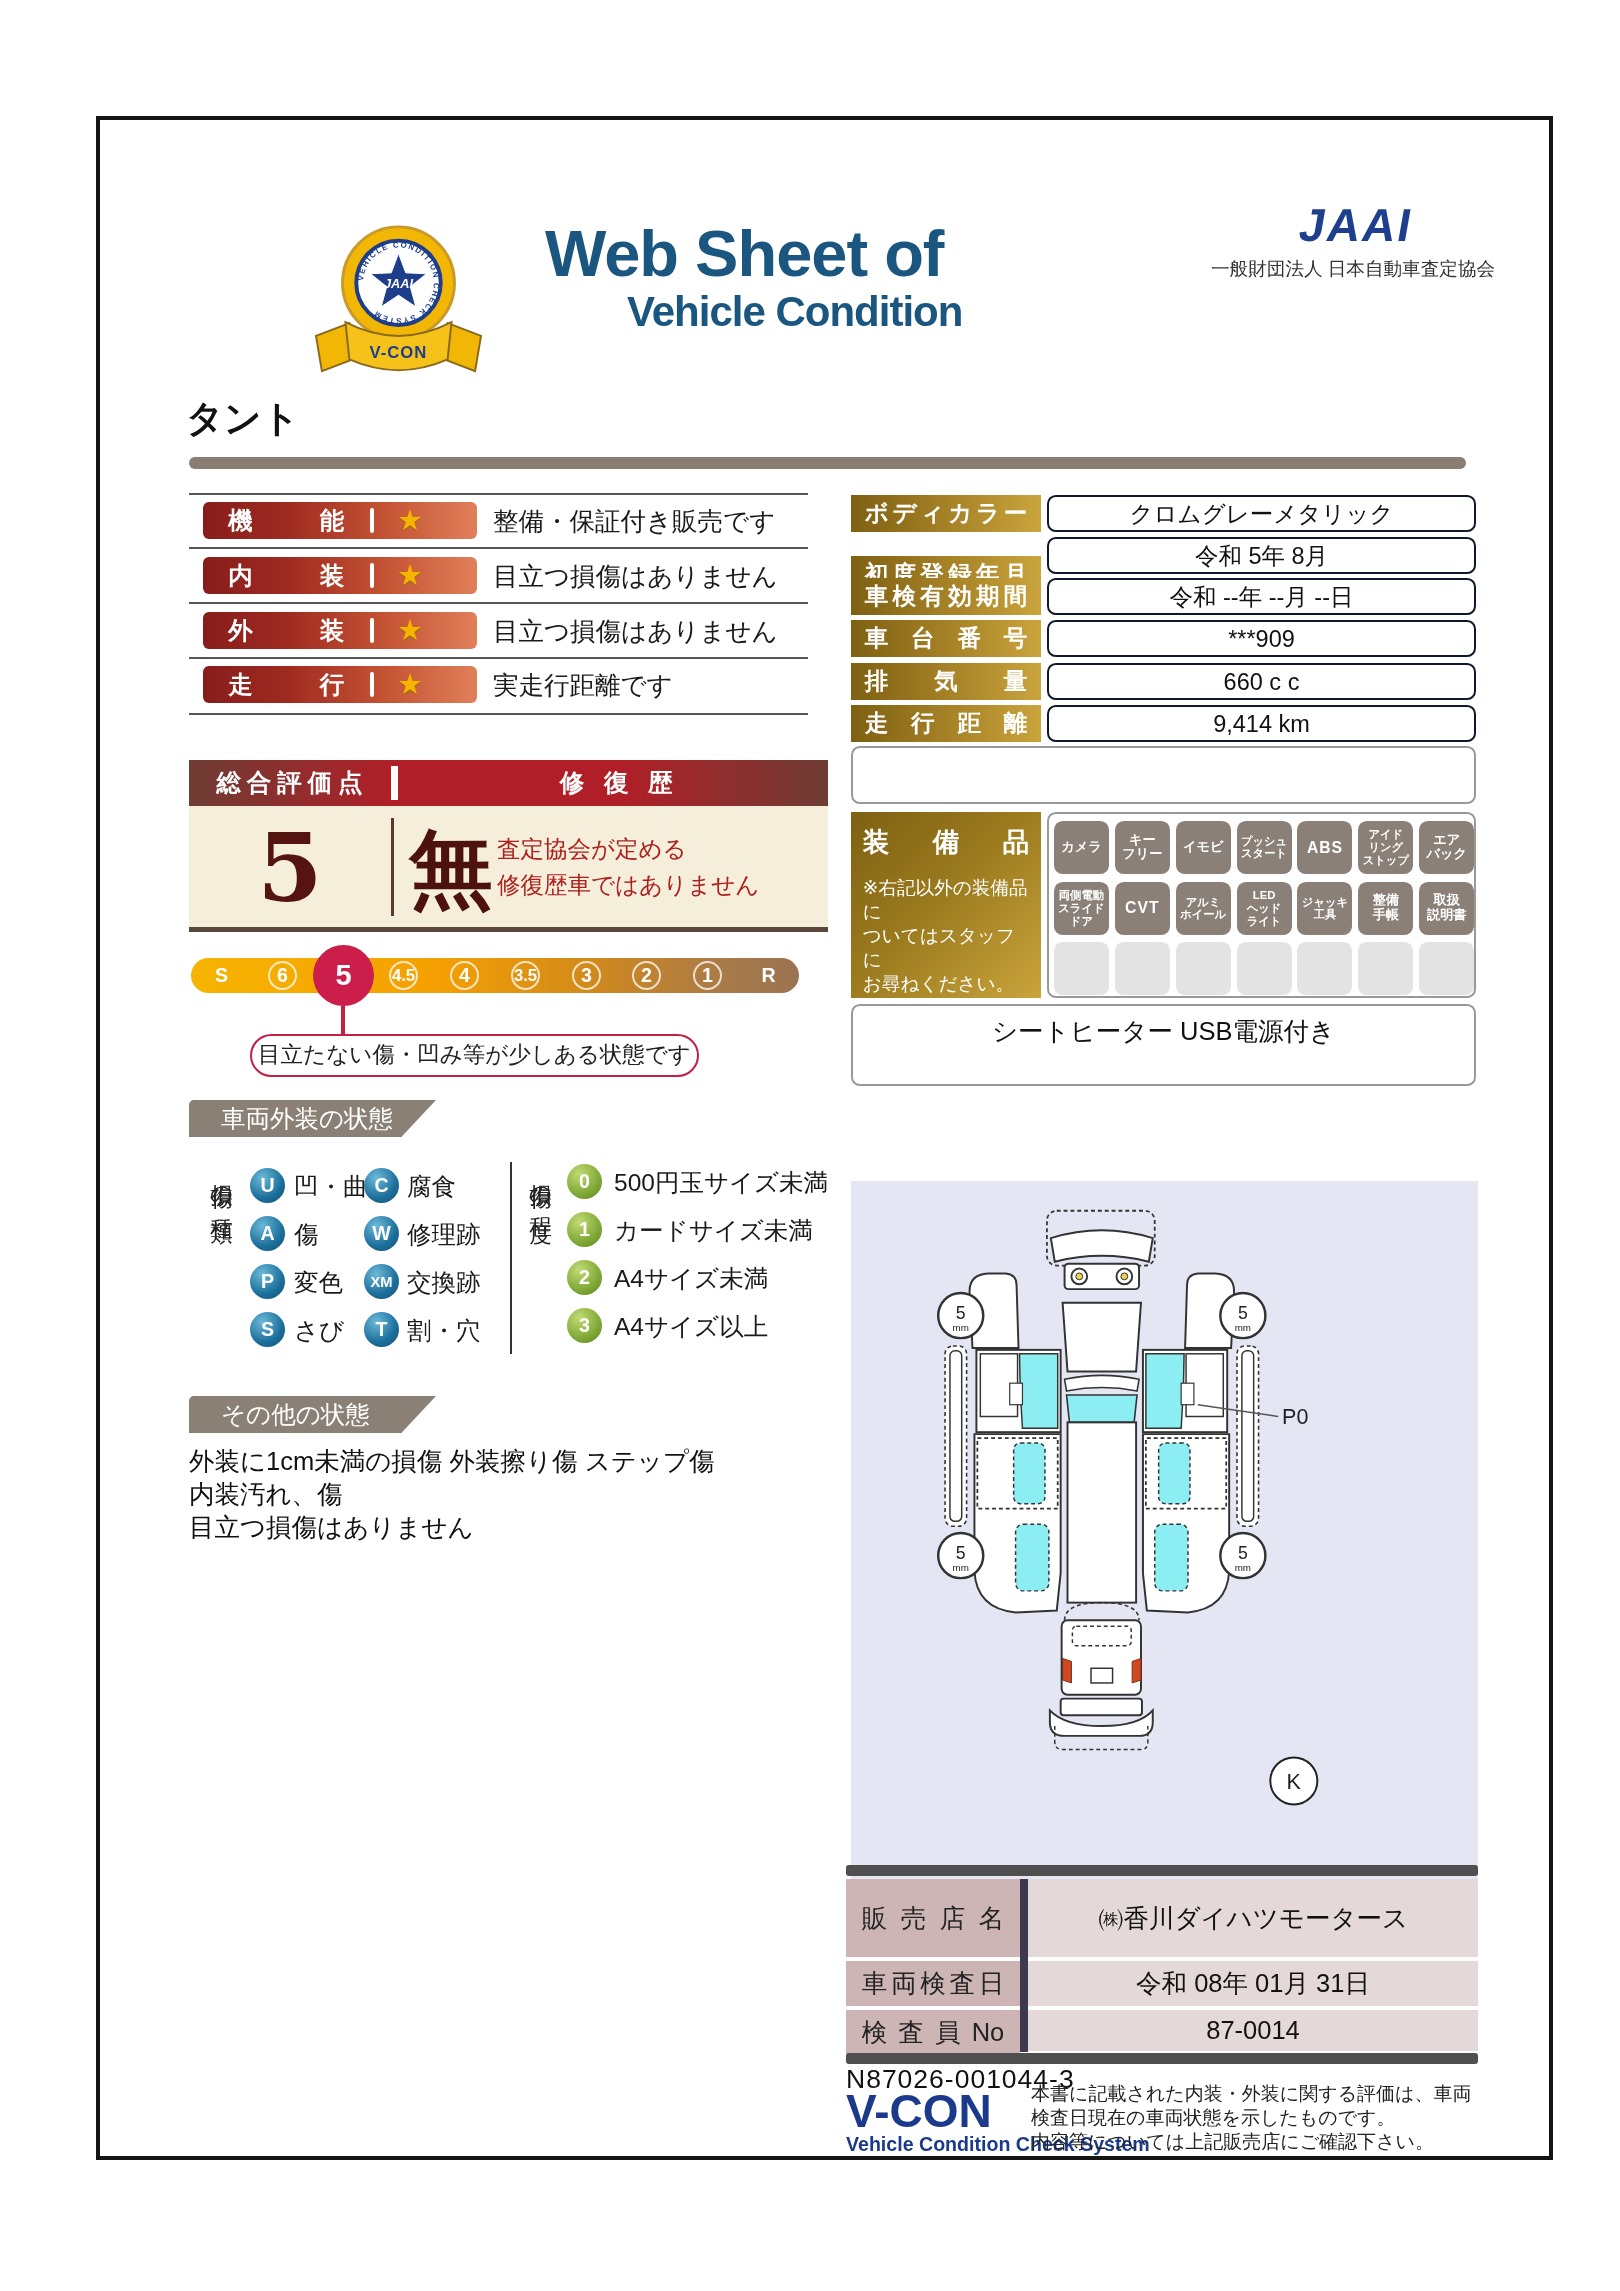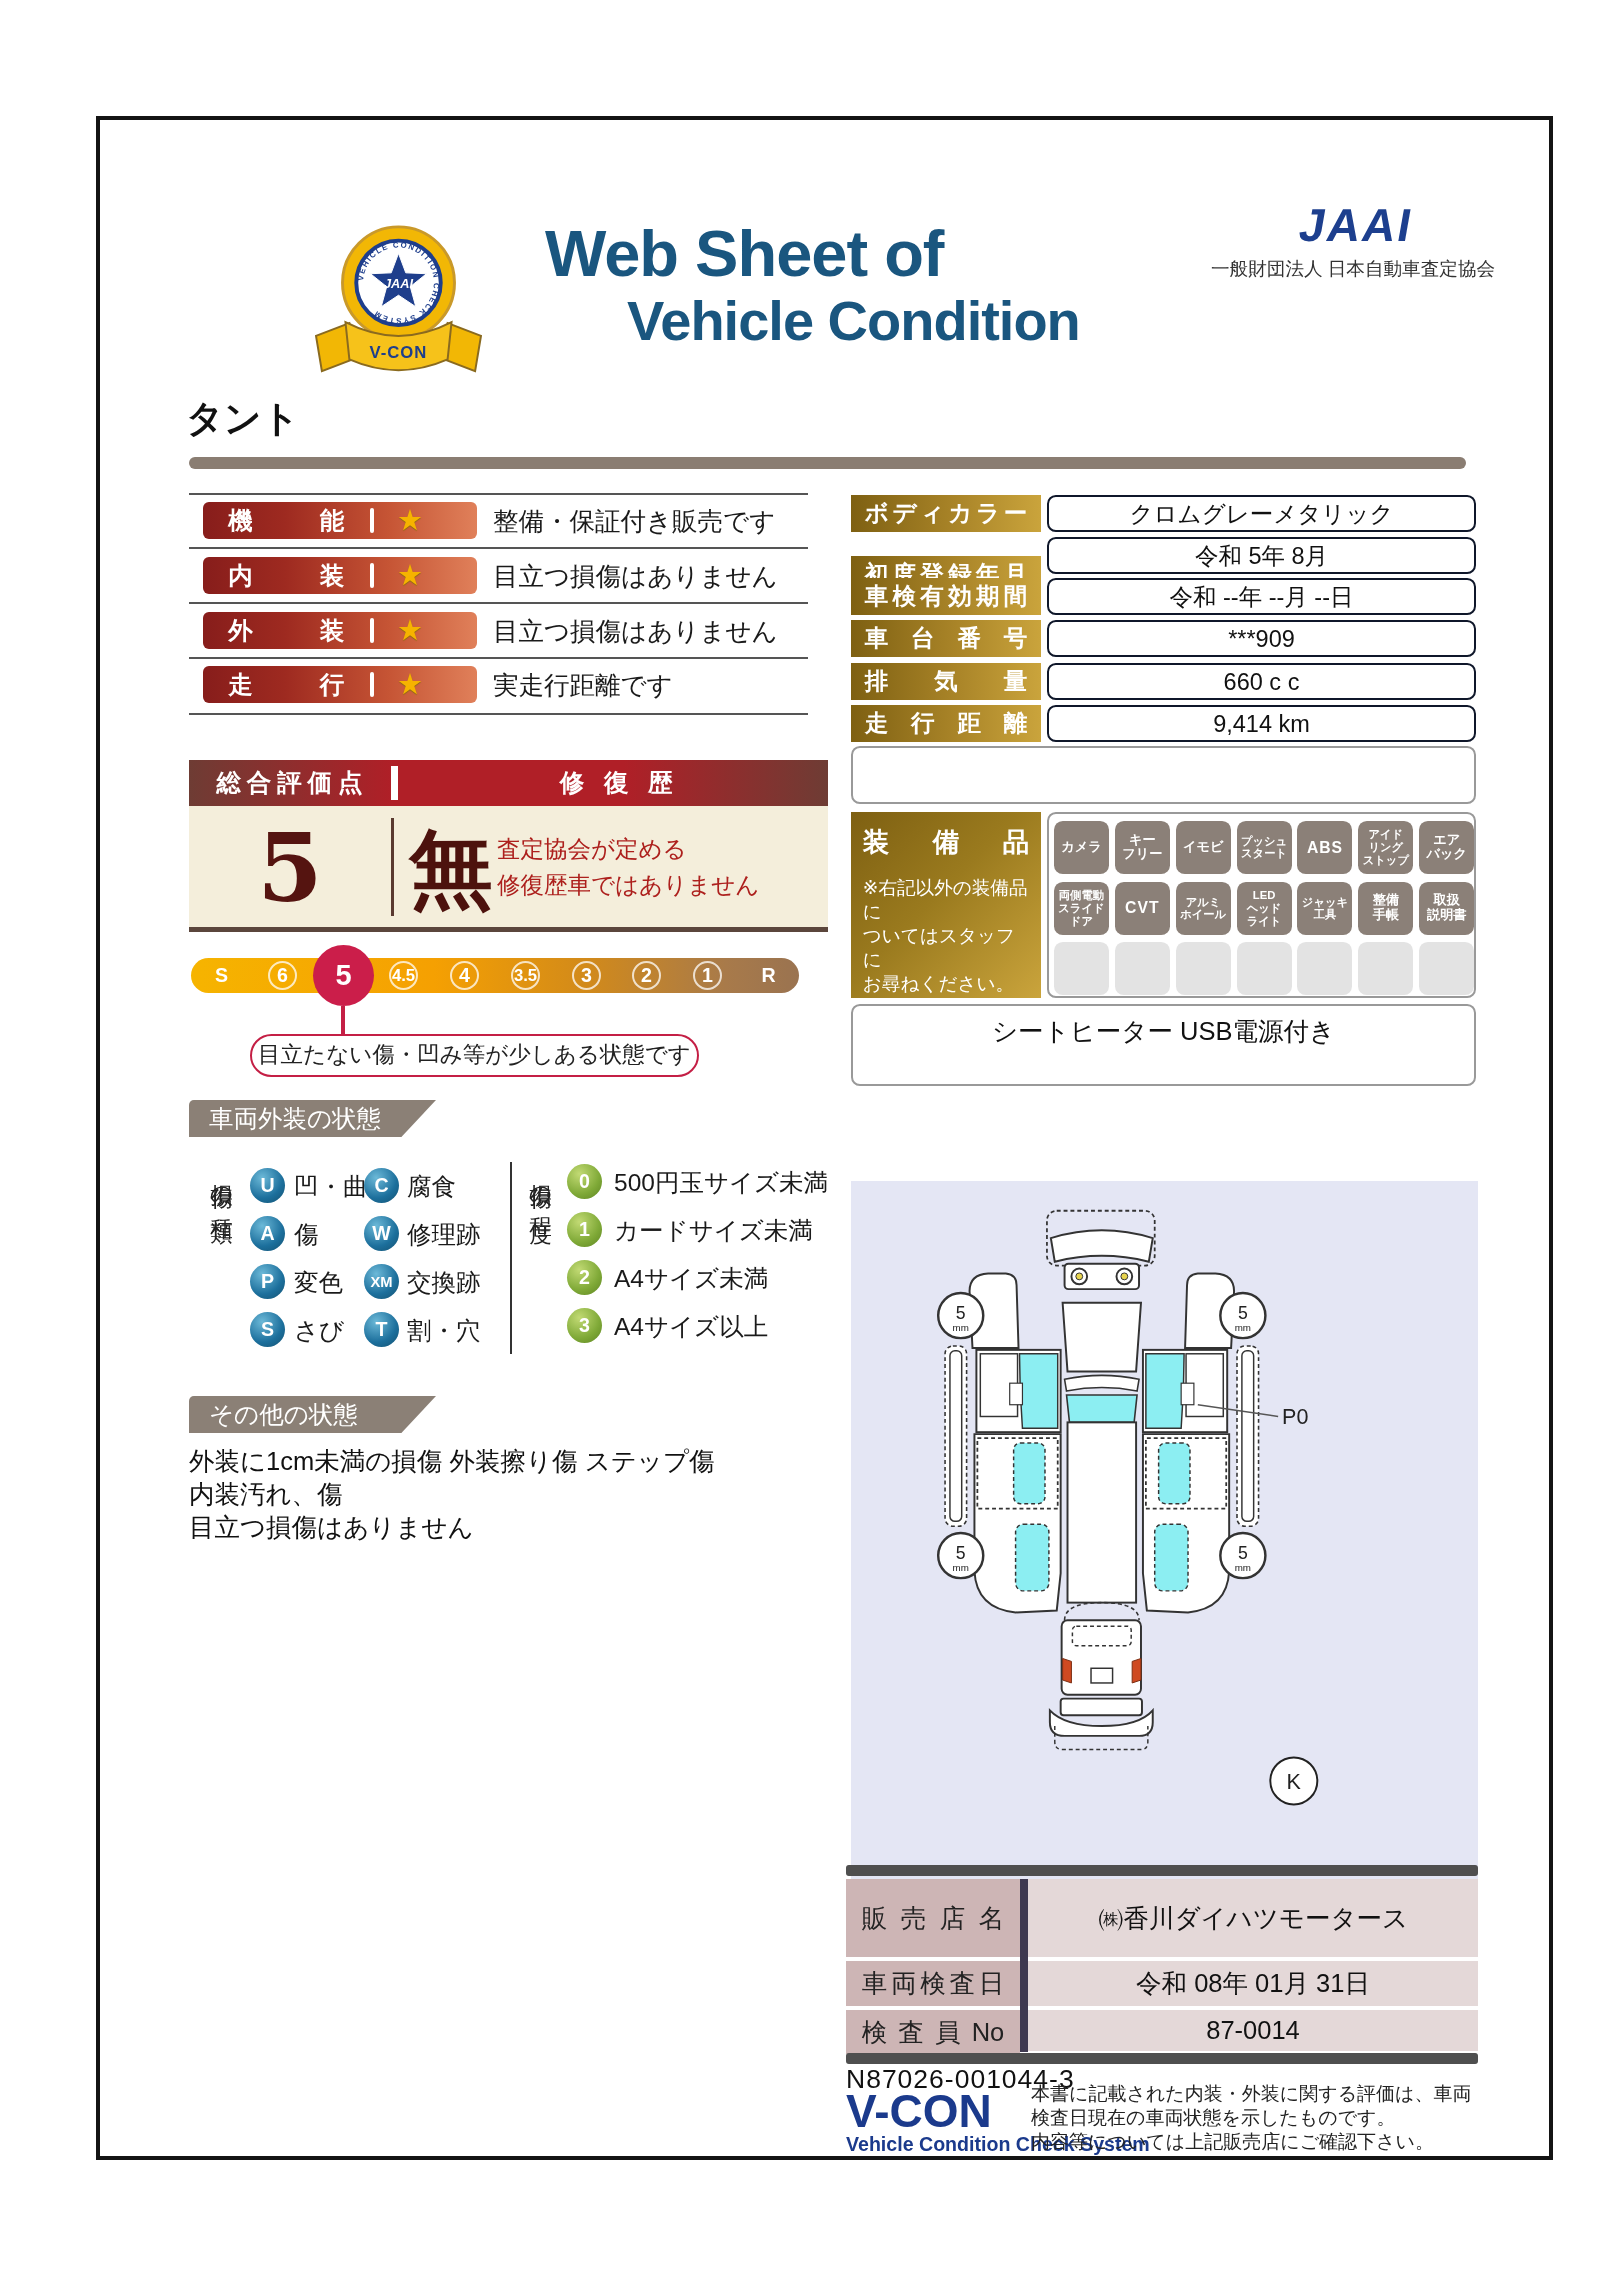--- a/index.html
+++ b/index.html
@@ -3,21 +3,21 @@
 <meta charset="utf-8">
 <style>
   html,body{margin:0;padding:0;background:#fff;}
   .page{position:relative;width:1620px;height:2292px;background:#fff;overflow:hidden;
         font-family:"Liberation Sans","DejaVu Sans",sans-serif;color:#111;}
   .frame{position:absolute;left:96px;top:116px;width:1457px;height:2044px;border:4.9px solid #141414;box-sizing:border-box;}
 
   
   .medal{position:absolute;left:312px;top:220px;width:173px;height:165px;}
   .title1{position:absolute;left:545px;top:216px;font-size:65px;font-weight:bold;color:#1a567f;letter-spacing:-1px;}
-  .title2{position:absolute;left:627px;top:288px;font-size:56px;font-weight:bold;color:#1a567f;letter-spacing:-1px;}
+  .title2{position:absolute;left:627px;top:288px;font-size:42px;font-weight:bold;color:#1a567f;letter-spacing:-1px;}
   .jaai{position:absolute;left:1300px;top:198px;font-size:46px;font-weight:900;color:#1d3f8e;transform:skewX(-10deg);letter-spacing:2px;}
   .jaai-sub{position:absolute;left:1211px;top:256px;font-size:18.6px;color:#333;}
 
   .vname{position:absolute;left:186px;top:394px;font-size:37px;font-weight:600;color:#111;}
   .hbar{position:absolute;left:189px;top:457px;width:1277px;height:11.8px;background:#8a7d72;border-radius:5.9px;}
 
   
   .ratings{position:absolute;left:189px;top:493px;width:619px;height:223px;}
   .r-line{position:absolute;left:0;width:100%;height:2px;background:#555;}
   .rating-row{position:absolute;left:0;width:100%;height:37px;}
@@ -74,21 +74,21 @@
   .badge{background:#8b8078;border-radius:8.8px;color:#fff;font-weight:bold;font-size:13.2px;line-height:1.12;
          display:flex;align-items:center;justify-content:center;text-align:center;white-space:pre-line;}
   .badge.small{font-size:11.3px;}
   .badge.latin{font-size:15.7px;letter-spacing:1px;}
   .badge.empty{background:#e3e3e3;}
   .extra-box{position:absolute;left:851px;top:1004px;width:625px;height:82px;box-sizing:border-box;background:#fff;border:2px solid #999;border-radius:8.8px;}
   .extra-text{margin-top:7.8px;text-align:center;font-size:25.5px;color:#111;}
 
   
   .band{position:absolute;left:189px;width:247px;height:37px;background:#8b8076;color:#fff;font-size:24.5px;line-height:37px;
-        padding-left:20px;box-sizing:border-box;clip-path:polygon(0 0,100% 0,86% 100%,0 100%);border-radius:4.9px 0 0 0;}
+        padding-left:32px;box-sizing:border-box;clip-path:polygon(0 0,100% 0,86% 100%,0 100%);border-radius:4.9px 0 0 0;}
   .band1{top:1100px;} .band2{top:1396px;}
 
   
   .vert{position:absolute;writing-mode:vertical-rl;font-size:22.5px;color:#222;letter-spacing:2.9px;}
   .vert1{left:206px;top:1166px;} .vert2{left:525px;top:1166px;}
   .type-badge,.deg-badge{position:absolute;width:35px;height:35px;border-radius:50%;display:flex;align-items:center;justify-content:center;
         color:#fff;font-weight:bold;font-size:19.6px;}
   .type-badge{background:radial-gradient(circle at 35% 28%,#6cb9d8,#1c6f9c 60%,#14506f);}
   .type-badge.wide{font-size:14.7px;}
   .deg-badge{background:radial-gradient(circle at 35% 28%,#c2da74,#7fa937 60%,#5d8422);}

